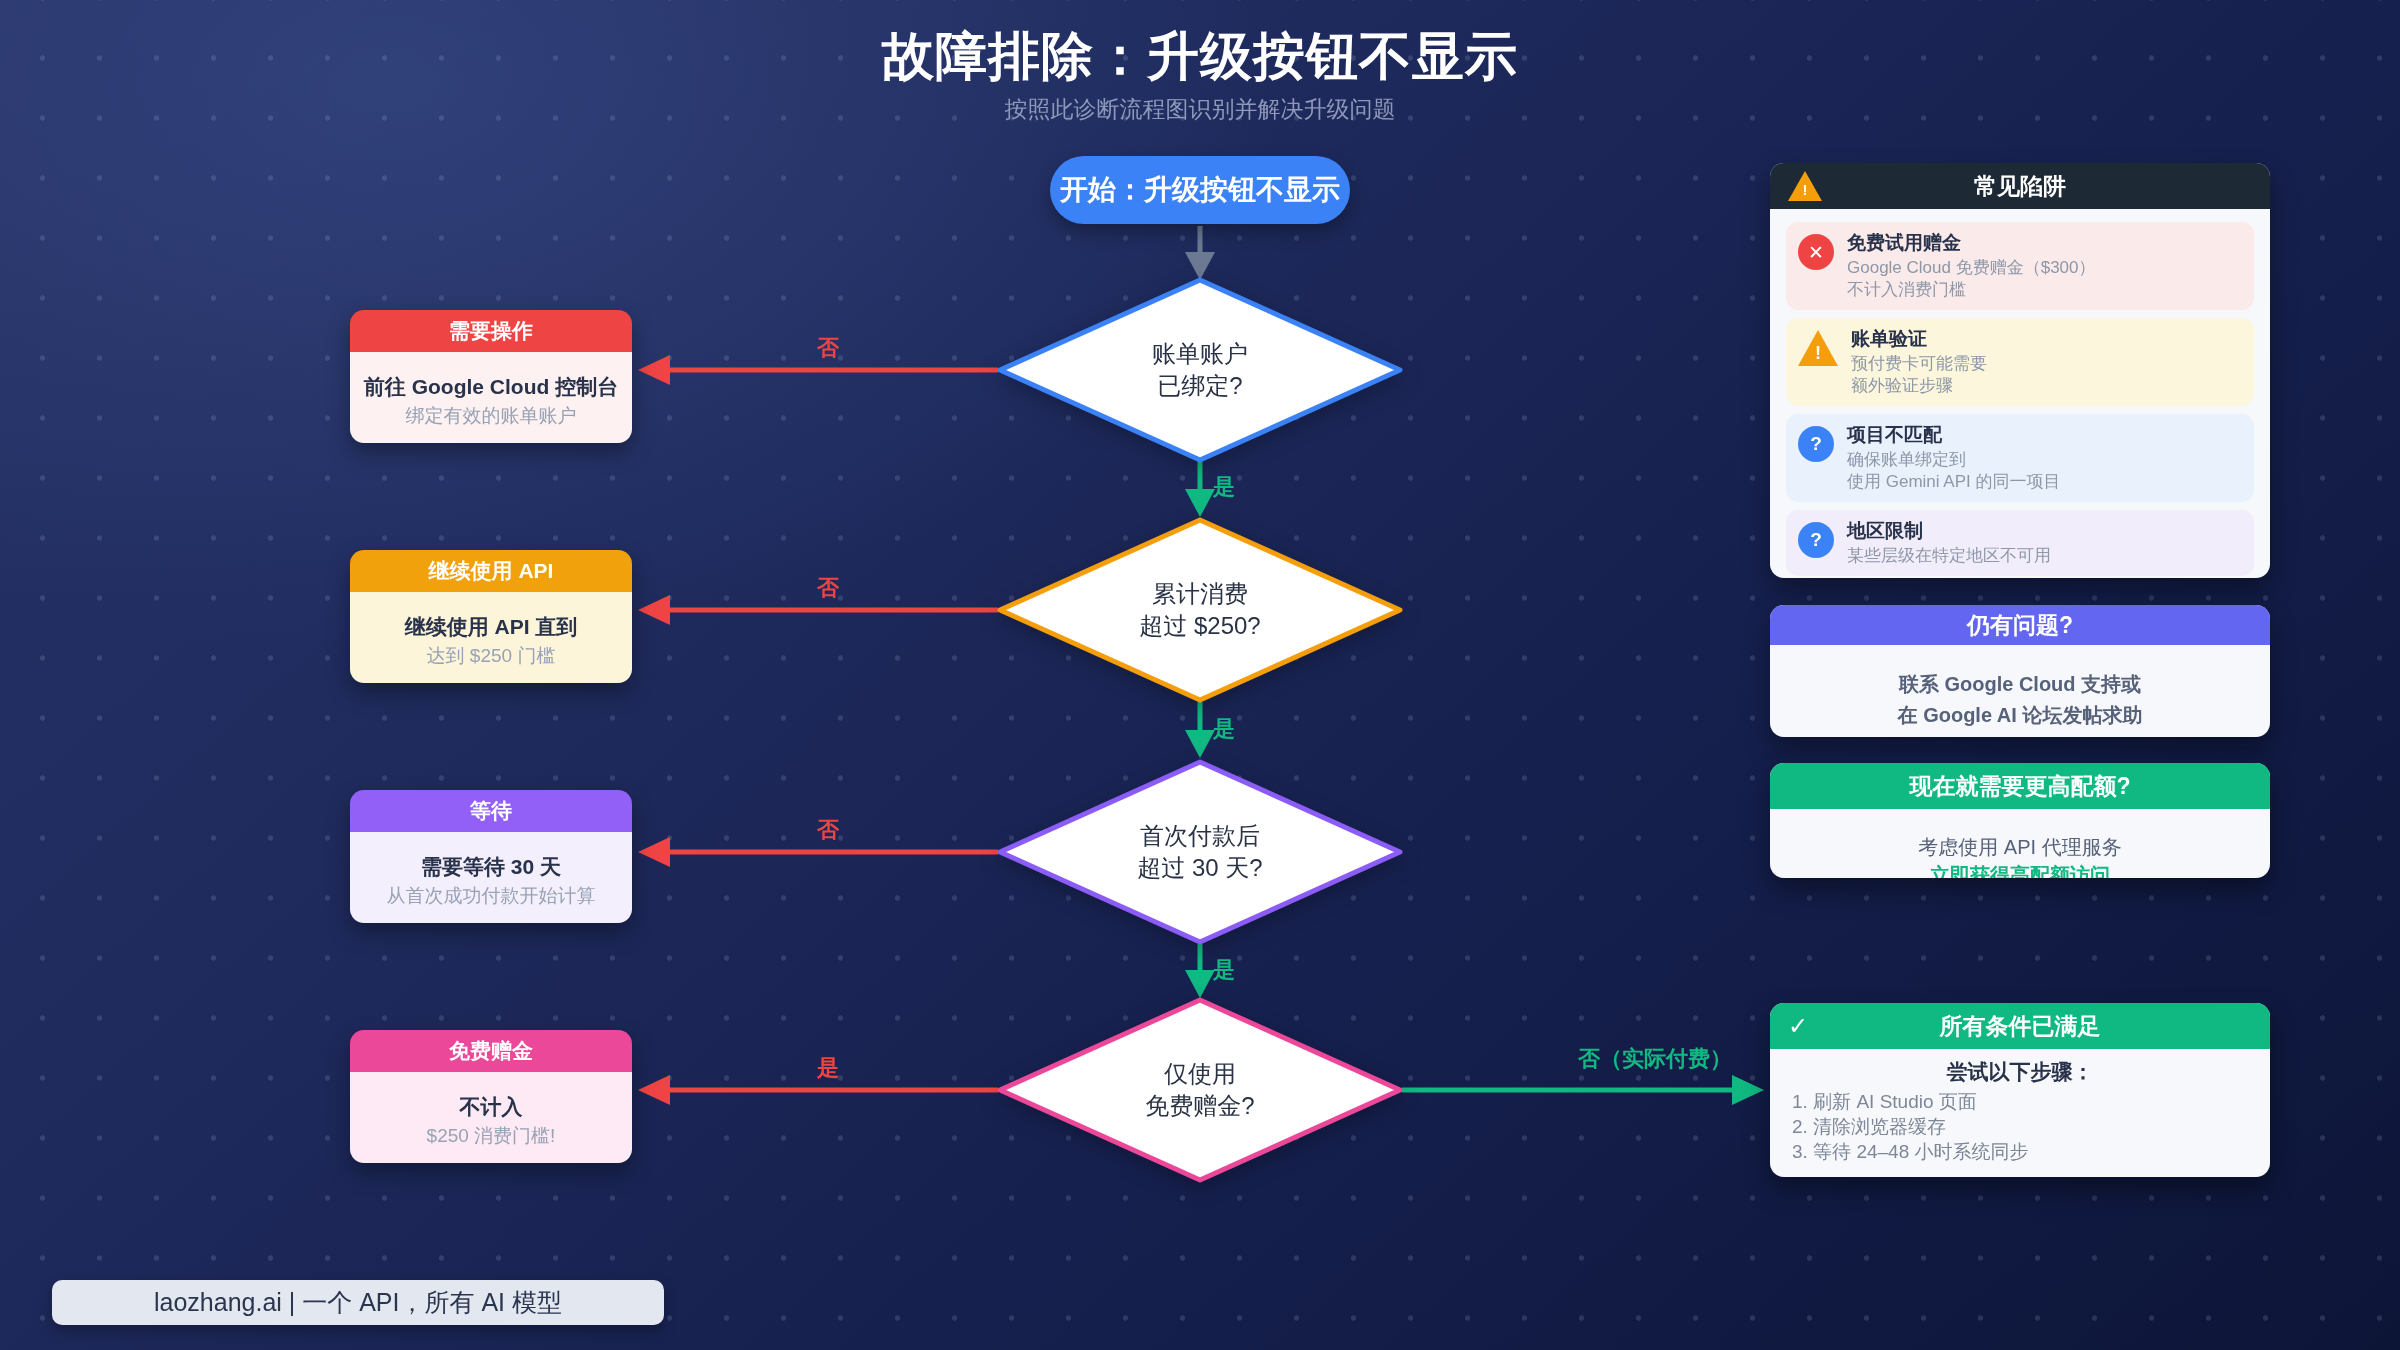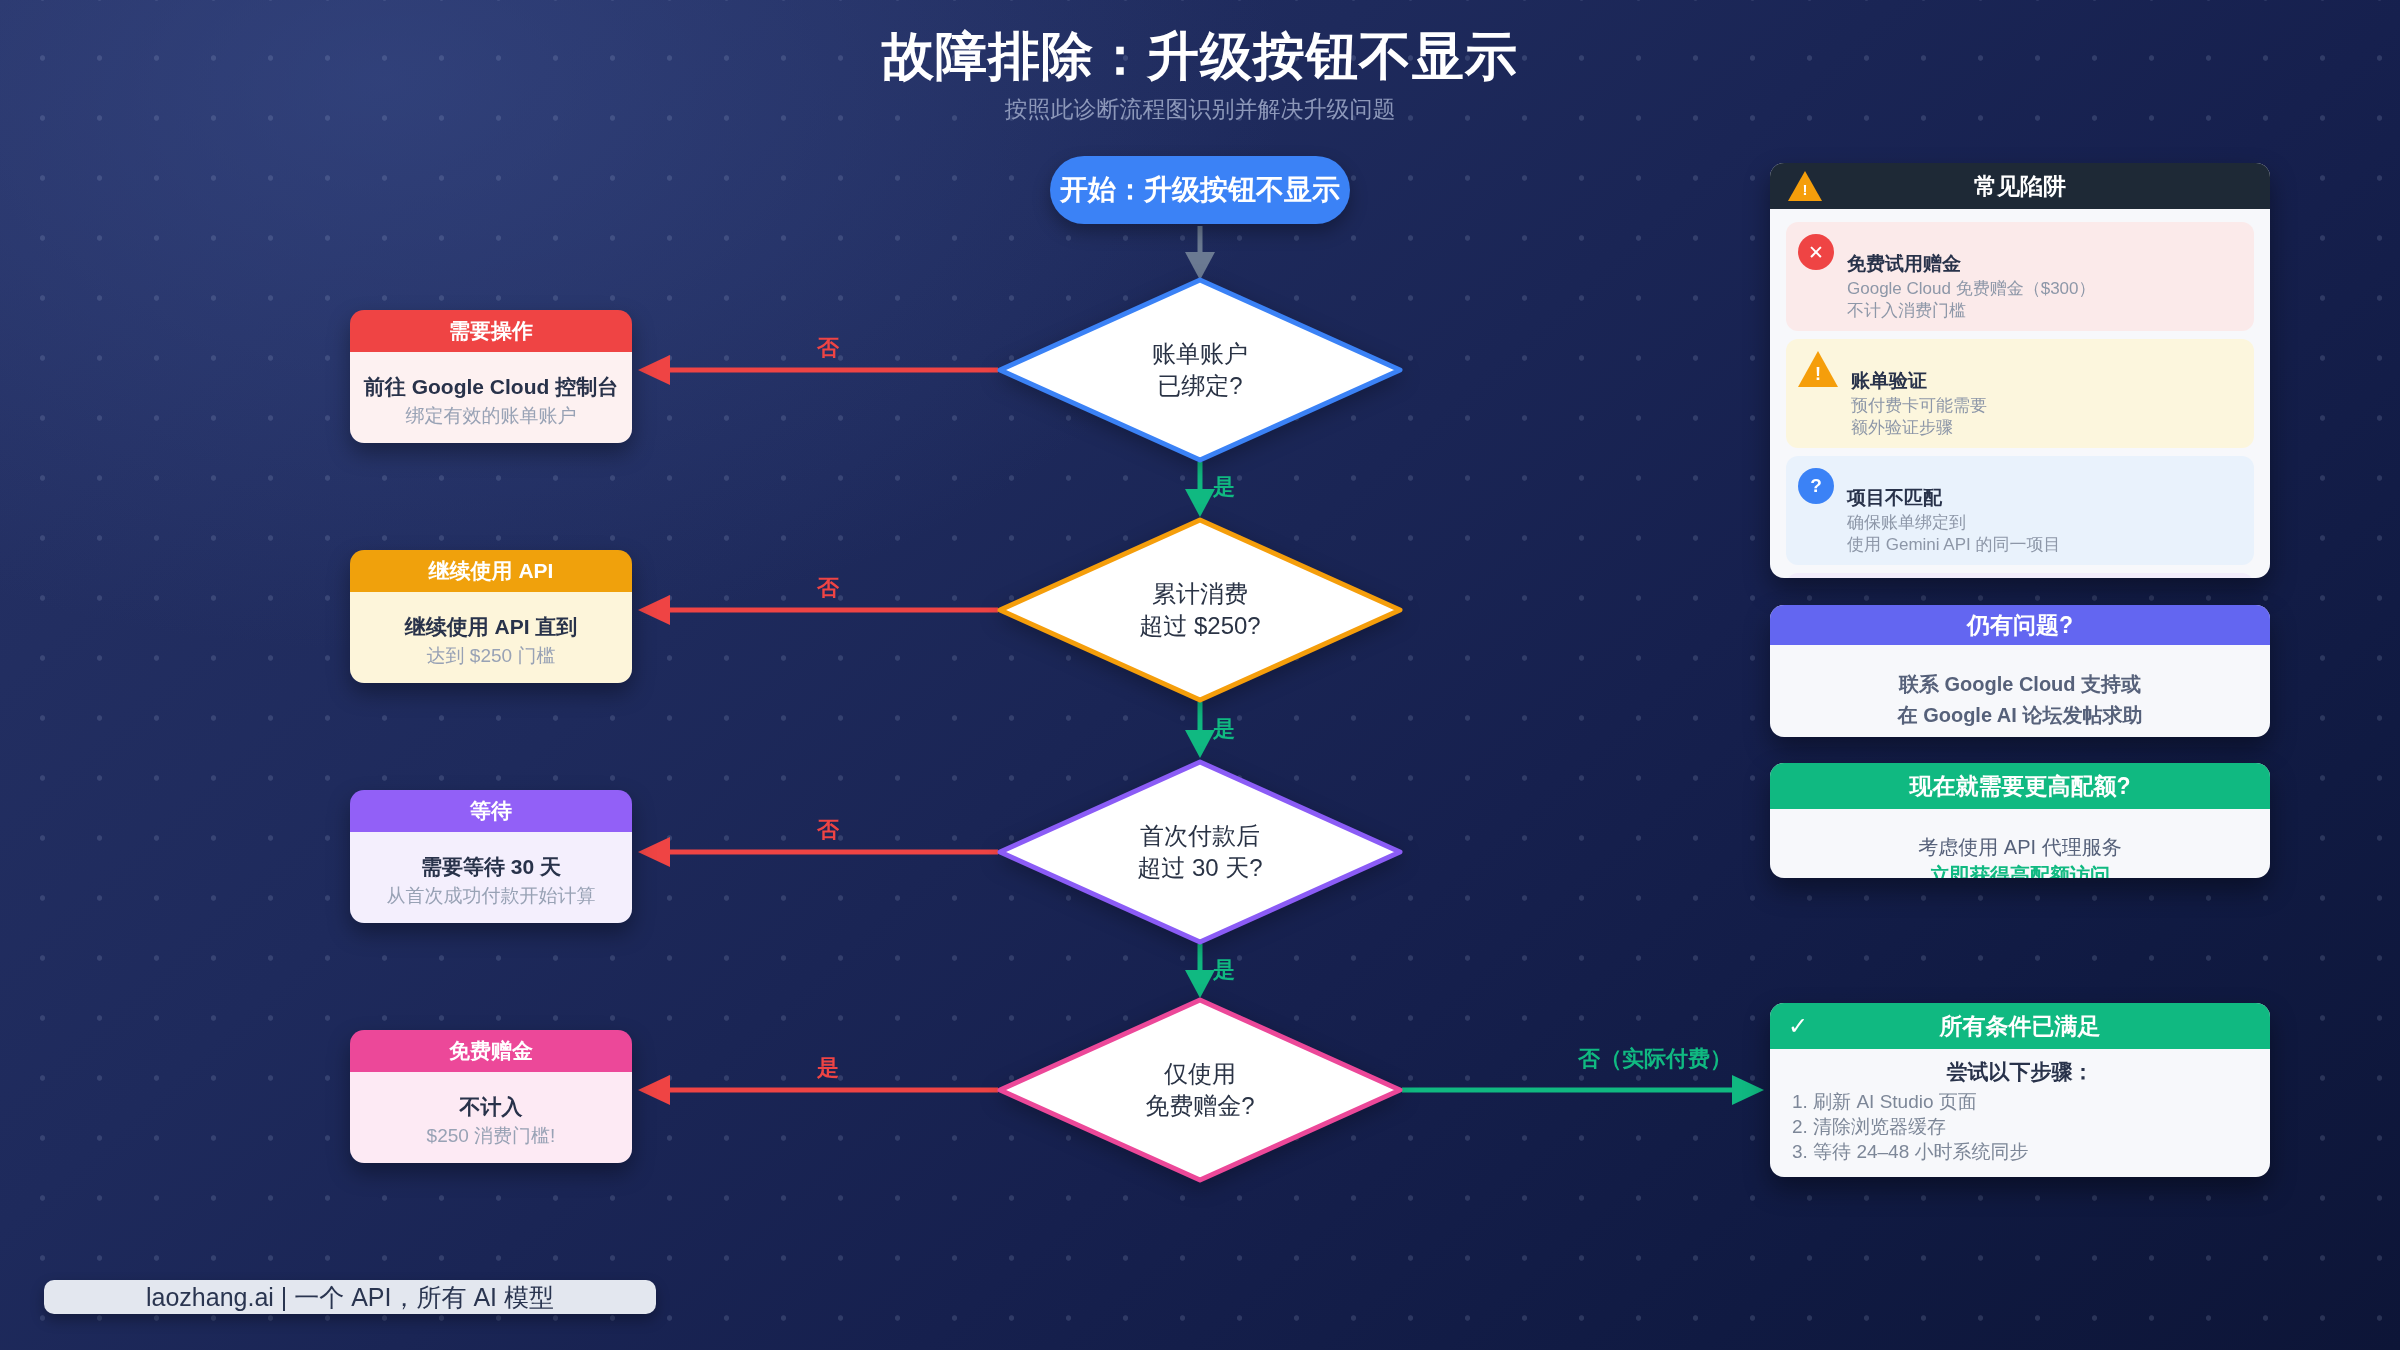--- a/index.html
+++ b/index.html
@@ -40,21 +40,21 @@
   .abox .l1 { font-size:21px; font-weight:bold; color:#28324a; line-height:27px; }
   .abox .l2 { font-size:19px; color:#98a2b5; line-height:27px; margin-top:2px; }
   
   .panel { position:absolute; left:1770px; width:500px; border-radius:14px; overflow:hidden;
     box-shadow:0 12px 26px rgba(0,0,0,.38); background:#f7f8fb; }
   .panel .phd { height:46px; display:flex; align-items:center; justify-content:center; position:relative;
     color:#fff; font-size:23px; font-weight:bold; }
   .phd .hicon { position:absolute; left:18px; top:50%; transform:translateY(-50%); }
   .pitfall-body { padding:13px 16px; display:flex; flex-direction:column; gap:8px; }
   .pcard { border-radius:12px; padding:9px 12px; display:flex; gap:13px; align-items:flex-start; }
-  .pcard .ptxt { flex:1;margin-top:21px; }
+  .pcard .ptxt { flex:1; }
   .pcard .ptitle { font-size:19px; font-weight:bold; color:#28324a; line-height:24px; margin-bottom:2px; }
   .pcard .pline { font-size:17px; line-height:22px; color:#8d97a8; }
   .ic-circle { width:36px; height:36px; border-radius:50%; display:flex; align-items:center; justify-content:center;
     color:#fff; font-size:19px; font-weight:bold; flex:0 0 auto; margin-top:3px; }
   .ic-tri { position:relative; width:40px; height:36px; flex:0 0 auto; margin-top:3px;
     background:#f59e0b; clip-path:polygon(50% 0, 100% 100%, 0 100%); display:flex; align-items:flex-end; justify-content:center; }
   .ic-tri span { color:#fff; font-size:18px; font-weight:bold; line-height:26px; }
   .ic-tri.sm { width:34px; height:30px; margin-top:0; }
   .ic-tri.sm span { font-size:15px; line-height:22px; }
   .center-body { text-align:center; }
@@ -62,21 +62,21 @@
   .accent-red{color:#ef4444;} .accent-orange{color:#f59e0b;} .accent-blue{color:#3b82f6;}
   .accent-purple{color:#8b5cf6;}
   .still-body { padding:24px 14px; font-size:20px; line-height:31px;font-weight:bold; }
   .quota-body { padding:24px 14px; font-size:20px; line-height:28px; }
   .quota-link { font-weight:bold; color:#10b981; cursor:pointer; }
   .succ-body { padding:10px 22px 10px; }
   .succ-sub { text-align:center; font-size:21px; font-weight:bold; color:#28324a; line-height:26px; margin-bottom:4px; }
   .succ-step { font-size:19px; color:#7d8798; line-height:25px; text-align:left; }
   .check-glyph { color:#fff; font-size:24px; font-weight:bold; }
   
-  .brand { position:absolute; left:44px; top:1280px; width:612px; height:34px;
+  .brand { position:absolute; left:52px; top:1280px; width:612px; height:45px;
     background:#e3e7ef; border-radius:10px; display:flex; align-items:center; justify-content:center;
     font-size:25px; color:#2a3550; font-weight:500; box-shadow:0 6px 14px rgba(0,0,0,.3); }
 </style>
 </head>
 <body>
 
 <div class="canvas">
   <div class="dots"></div>
 
   <div class="title">故障排除：升级按钮不显示</div>

